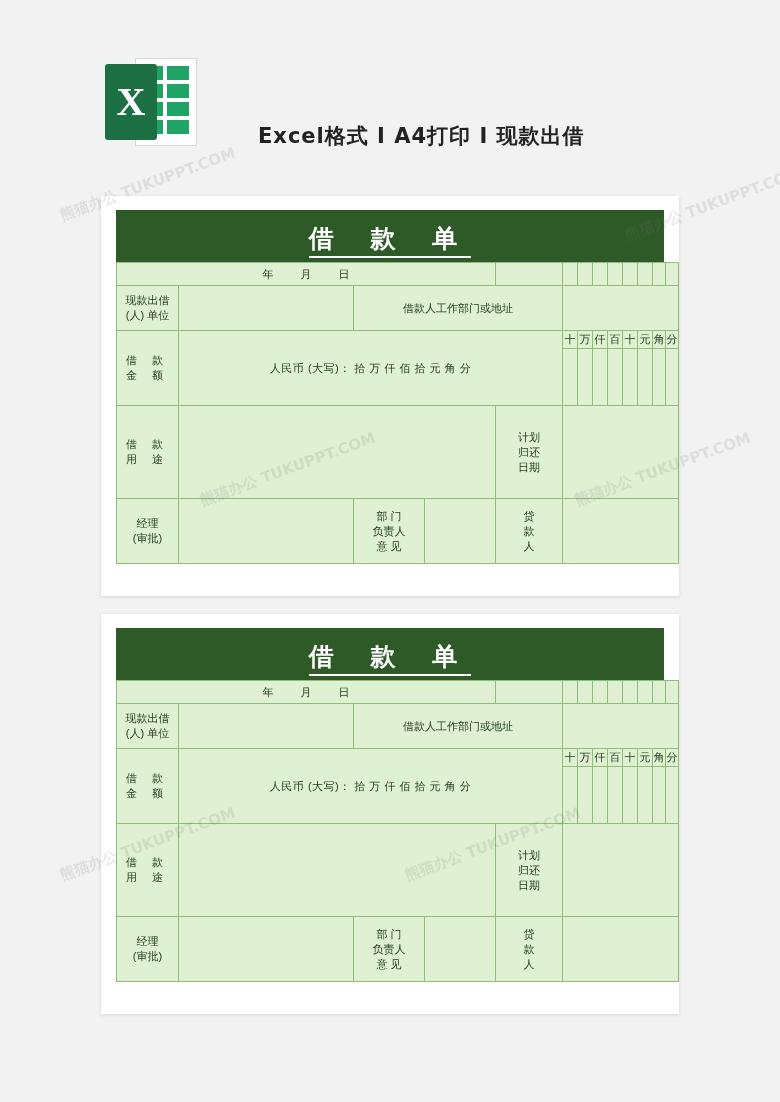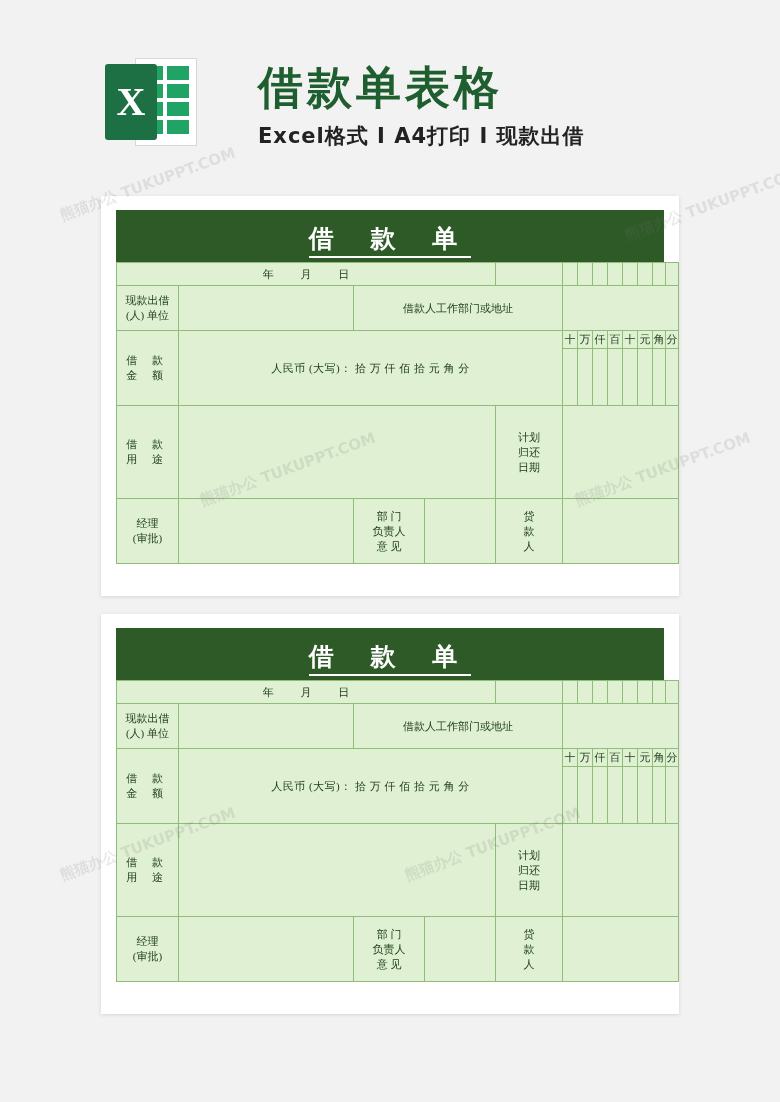--- a/index.html
+++ b/index.html
@@ -114,21 +114,21 @@
   }
   .title-bar .t .u {
     border-bottom: 2px solid #ffffff;
     padding-bottom: 3px;
   }
 
   table.doc {
     border-collapse: collapse;
     width: 548px;
     table-layout: fixed;
-    font-family: Liberation Serif, serif;
+    font-family: Liberation Sans, sans-serif;
   }
   table.doc td {
     border: 1px solid #8fbc78;
     background: #dff0d3;
     font-size: 11px;
     color: #1c3d14;
     text-align: center;
     vertical-align: middle;
     padding: 0;
   }
@@ -167,21 +167,20 @@
       <div class="cell" style="left:24px;top:0;width:22px;height:14px;"></div>
       <div class="cell" style="left:0;top:18px;width:20px;height:14px;"></div>
       <div class="cell" style="left:24px;top:18px;width:22px;height:14px;"></div>
       <div class="cell" style="left:0;top:36px;width:20px;height:14px;"></div>
       <div class="cell" style="left:24px;top:36px;width:22px;height:14px;"></div>
       <div class="cell" style="left:0;top:54px;width:20px;height:14px;"></div>
       <div class="cell" style="left:24px;top:54px;width:22px;height:14px;"></div>
     </div>
     <div class="tab">X</div>
   </div>
-  <div class="header-title">借款单表格</div>
   <div class="header-sub">Excel格式 Ⅰ A4打印 Ⅰ 现款出借</div>
 </div>
 
 <div class="sheet" id="sheet1">
   <div class="form">
     <div class="title-bar">
       <div class="t"><span class="u">借  款  单</span></div>
     </div>
     <table class="doc">
       <colgroup>

